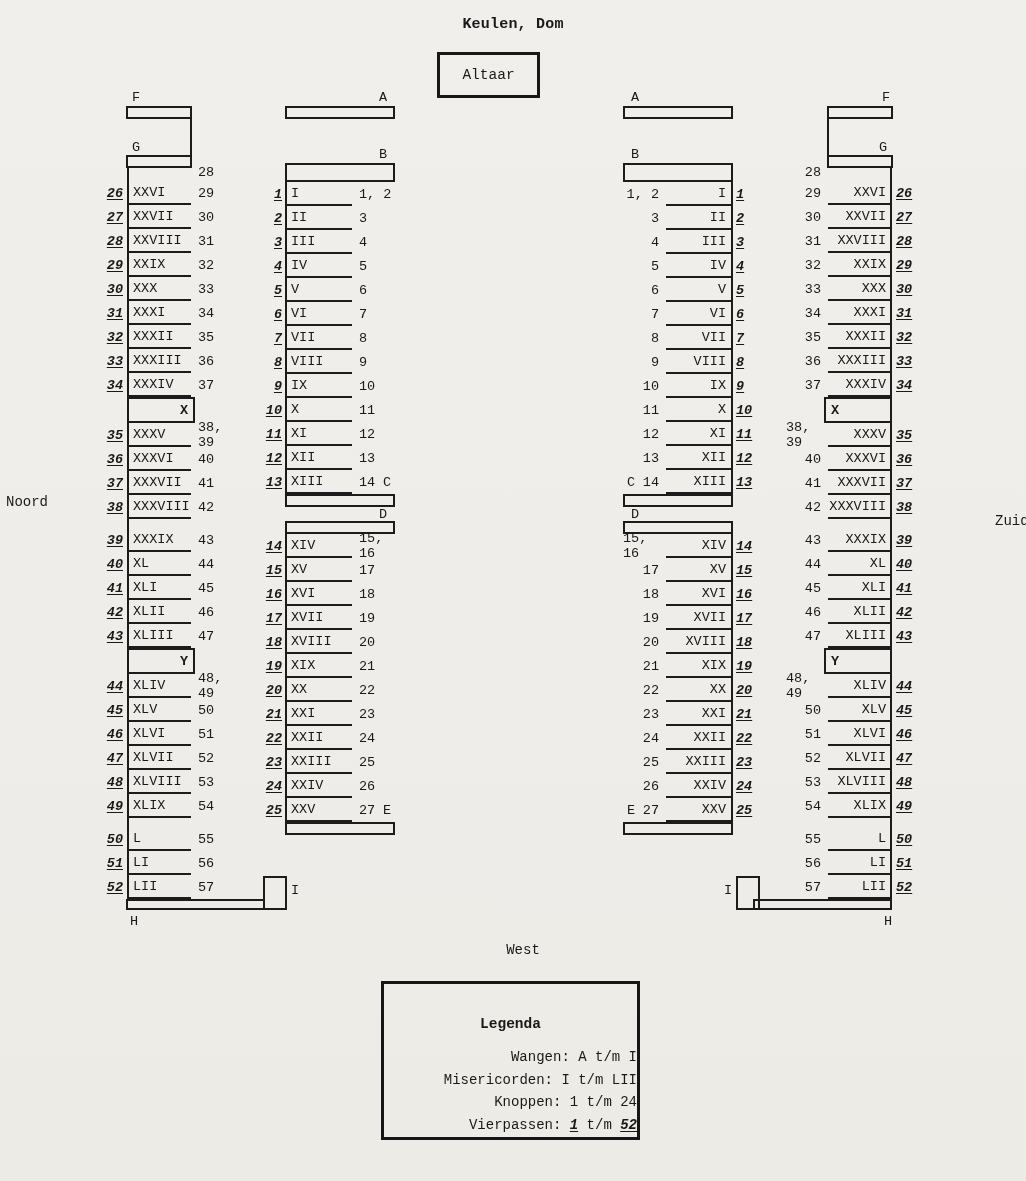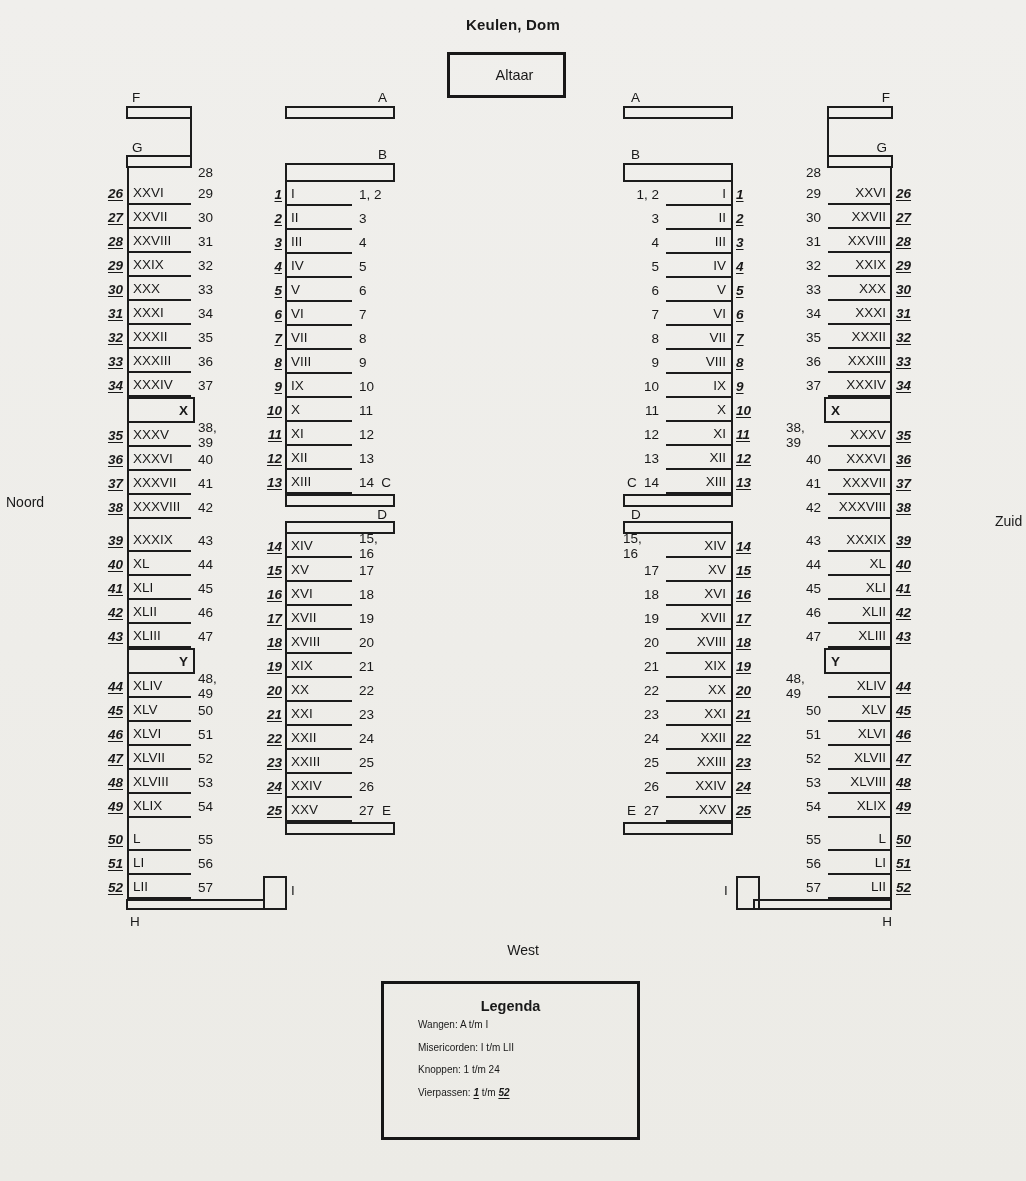--- a/index.html
+++ b/index.html
@@ -1,24 +1,24 @@
 <!DOCTYPE html>
 <html><head>
 <meta charset="utf-8">
 <style>
   html,body{margin:0;padding:0;}
   body{background:#e8e7e3;}
   .page{
     position:relative; width:1026px; height:1181px; overflow:hidden;
     background:linear-gradient(180deg,#f0efec 0%,#eeede9 55%,#ecebe6 100%);
-    font-family:Liberation Sans, sans-serif;
+    font-family:Liberation Mono, monospace;
     color:#191919; font-size:13.5px;
   }
   .title{position:absolute;top:16px;left:0;right:0;text-align:center;font-size:15px;font-weight:bold;letter-spacing:.2px;}
-  .altar{position:absolute;left:447px;top:52px;width:97px;height:40px;border:3px solid #181818;display:flex;align-items:center;justify-content:center;font-size:14.5px;background:transparent;padding-left:16px;}
+  .altar{position:absolute;left:437px;top:52px;width:97px;height:40px;border:3px solid #181818;display:flex;align-items:center;justify-content:center;font-size:14.5px;background:transparent;}
   .dir{position:absolute;font-size:14px;margin-top:20px;}
   .dir.noord{left:6px;top:474px;}
   .dir.zuid{left:995px;top:493px;}
   .dir.west{left:0;right:0;top:922px;text-align:center;padding-left:20px;}
 
   .col{position:absolute;top:90px;}
   #col-north-outer{left:99px;width:134px;}
   #col-south-outer{left:786px;width:134px;}
   #col-north-inner{left:265px;width:130px;}
   #col-south-inner{left:623px;width:130px;}
@@ -72,22 +72,22 @@
   .mirror .hbar{left:auto;right:28px;}
   .ibox{position:absolute;left:164px;top:-23px;width:24px;height:34px;border:2px solid #1c1c1c;box-sizing:border-box;}
   .mirror .ibox{left:-50px;}
   .iendlabel{position:absolute;left:192px;top:-16px;}
   .mirror .iendlabel{left:-62px;}
   .hlabelrow{height:18px;padding-left:31px;padding-top:3px;box-sizing:border-box;}
   .mirror .hlabelrow{padding-left:0;padding-right:28px;text-align:right;}
 
   
   .legend{position:absolute;left:381px;top:981px;width:259px;height:159px;border:3px solid #161616;box-sizing:border-box;}
-  .legend-title{text-align:center;margin-top:14px;font-weight:bold;font-size:14.5px;}
-  .legend-lines{margin:0 0 0 34px;font-size:10px;line-height:22.5px;}
+  .legend-title{text-align:center;margin-top:32px;font-weight:bold;font-size:14.5px;}
+  .legend-lines{margin:14px 0 0 34px;font-size:14px;line-height:22.5px;text-align:right;}
   .vp-inline{font-style:italic;font-weight:bold;text-decoration:underline;text-underline-offset:2px;}
   .bold{font-weight:bold;}
 </style>
 </head>
 <body>
 
 <div class="page">
   <div class="title">Keulen, Dom</div>
   <div class="altar">
     <span>Altaar</span>

